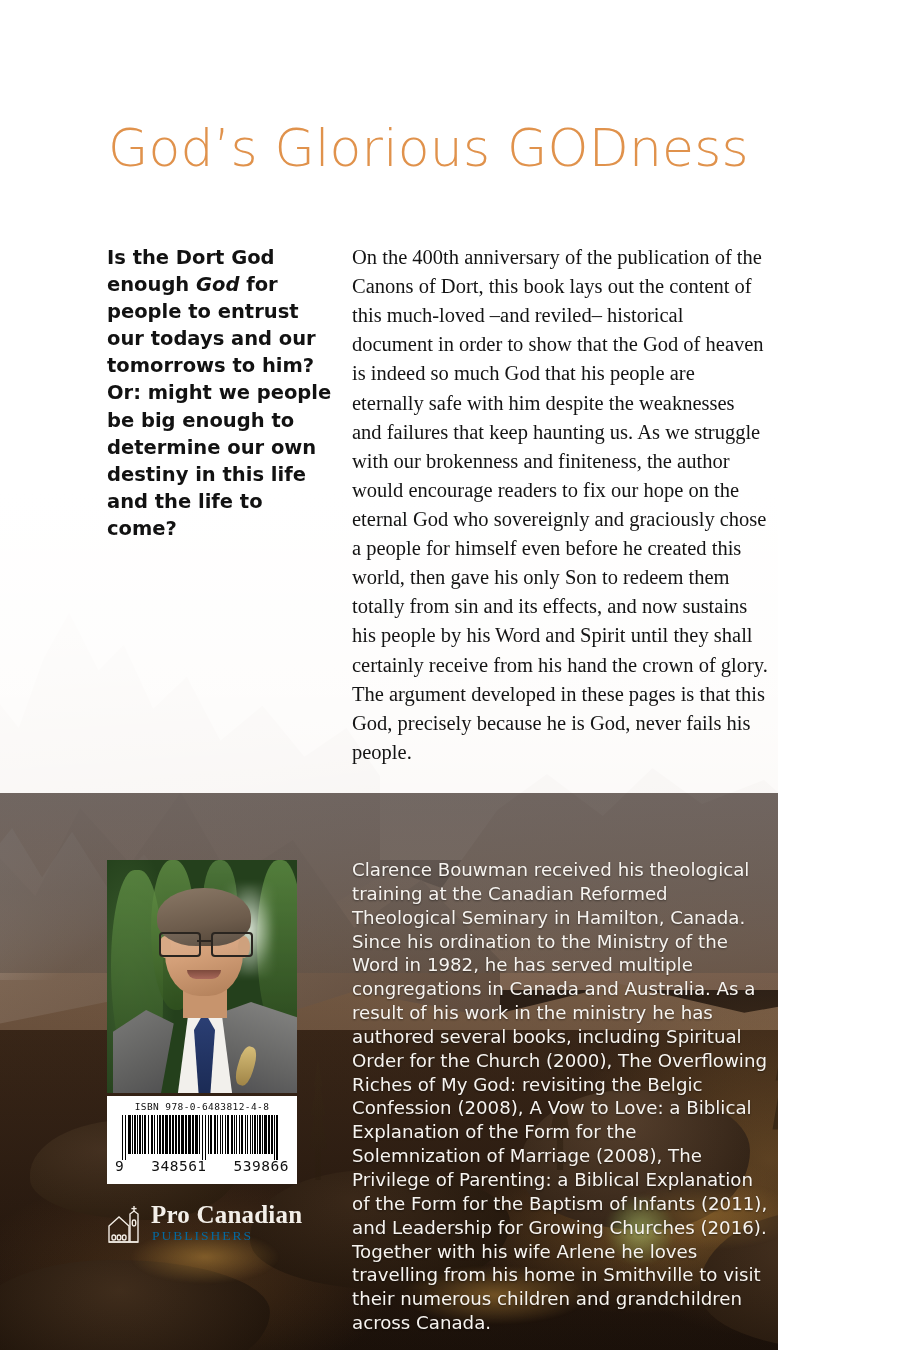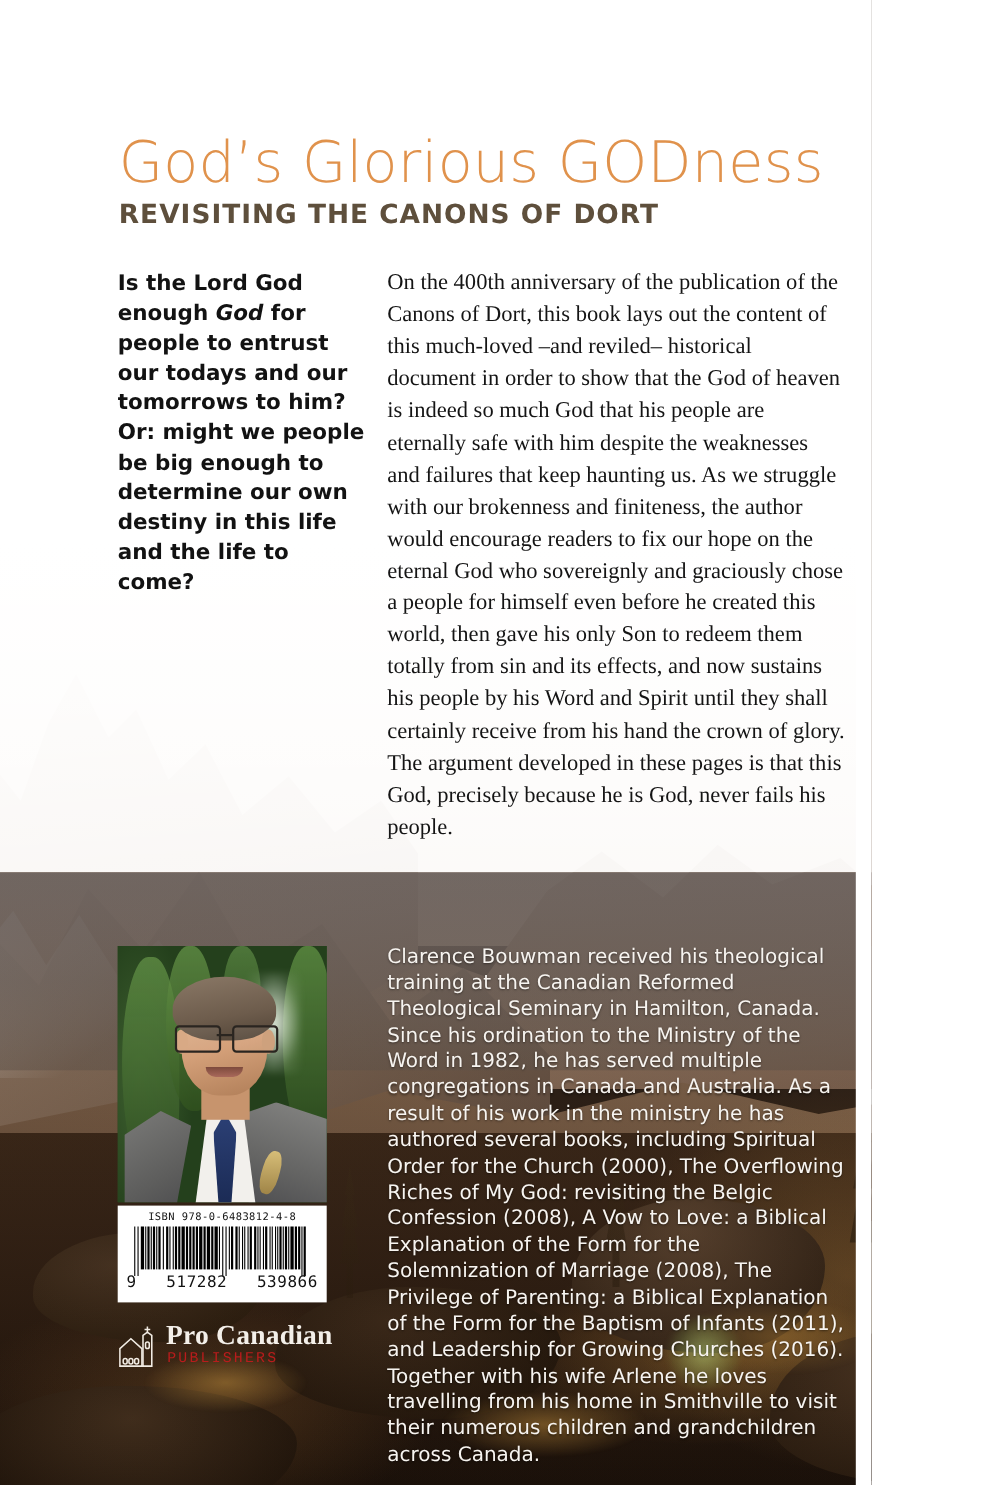--- a/index.html
+++ b/index.html
@@ -175,21 +175,21 @@
   }
 
   .logo{position:absolute;left:107px;top:1203px;width:200px;height:44px;}
   .logo-icon{position:absolute;left:0;top:1px;width:38px;height:42px;}
   .logo-name{
     position:absolute;left:44px;top:-2px;
     font-family:"Liberation Serif", serif;font-weight:bold;font-size:25px;color:#f3efe9;letter-spacing:.2px;
   }
   .logo-sub{
     position:absolute;left:45px;top:25px;
-    font-family:Liberation Mono, monospace;font-size:13.5px;letter-spacing:2.0px;color:#b91c1c;
+    font-family:Liberation Serif, serif;font-size:13.5px;letter-spacing:2.0px;color:#0369a1;
   }
 
   .bio{
     position:absolute;left:352px;top:858px;width:418px;
     font-family:"DejaVu Sans", sans-serif;
     font-size:18.2px;line-height:1.31;color:#f7f4f0;
     text-shadow:0 1px 2px rgba(0,0,0,.45);
   }
 </style>
 </head>
@@ -221,23 +221,22 @@
     <div class="conifer c4"></div>
     <div class="flare"></div>
   </div>
 
   <div class="veil"></div>
   <div class="scrim"></div>
   <div class="scrim2"></div>
   <div class="veil-right"></div>
 
   <div class="title">God’s Glorious GODness</div>
-  <div class="subtitle">REVISITING THE CANONS OF DORT</div>
-
-  <div class="pullquote"><span>Is the Lord God enough </span><i>God</i><span> for people to entrust our todays and our tomorrows to him? Or: might we people be big enough to determine our own destiny in this life and the life to come?</span></div>
+
+  <div class="pullquote"><span>Is the Dort God enough </span><i>God</i><span> for people to entrust our todays and our tomorrows to him? Or: might we people be big enough to determine our own destiny in this life and the life to come?</span></div>
 
   <div class="blurb">On the 400th anniversary of the publication of the Canons of Dort, this book lays out the content of this much-loved –and reviled– historical document in order to show that the God of heaven is indeed so much God that his people are eternally safe with him despite the weaknesses and failures that keep haunting us.  As we struggle with our brokenness and finiteness, the author would encourage readers to fix our hope on the eternal God who sovereignly and graciously chose a people for himself even before he created this world, then gave his only Son to redeem them totally from sin and its effects, and now sustains his people by his Word and Spirit until they shall certainly receive from his hand the crown of glory.  The argument developed in these pages is that this God, precisely because he is God, never fails his people.</div>
 
   <div class="photo-frame">
     <div class="pf-bg"></div>
     <div class="pf-frond f1"></div>
     <div class="pf-frond f2"></div>
     <div class="pf-frond f3"></div>
     <div class="pf-frond f4"></div>
     <div class="pf-bright"></div>
@@ -312,21 +311,21 @@
         <span style="width: 1.2px; height: 39px; margin-right: 1px;"></span>
         <span style="width: 1.2px; height: 39px; margin-right: 1.6px;"></span>
         <span style="width: 2.2px; height: 39px; margin-right: 1px;"></span>
         <span style="width: 2.2px; height: 39px; margin-right: 1.6px;"></span>
         <span style="width: 1.2px; height: 39px; margin-right: 1px;"></span>
         <span style="width: 1.4px; height: 45px; margin-right: 1.4px;"></span>
         <span style="width: 1.4px; height: 45px; margin-right: 0px;"></span>
       </div>
     <div class="barcode-digits">
       <span>9</span>
-      <span>517282</span>
+      <span>348561</span>
       <span>539866</span>
     </div>
   </div>
 
   <div class="logo">
     <div class="logo-icon">
       <svg viewBox="0 0 38 42" width="38" height="42" fill="none" stroke="#f2ece4" stroke-width="1.4">
         <line x1="27" y1="2" x2="27" y2="8"></line>
         <line x1="24.4" y1="4.6" x2="29.6" y2="4.6"></line>
         <path d="M23 10 L27 7 L31 10 L31 38 L23 38 Z"></path>

